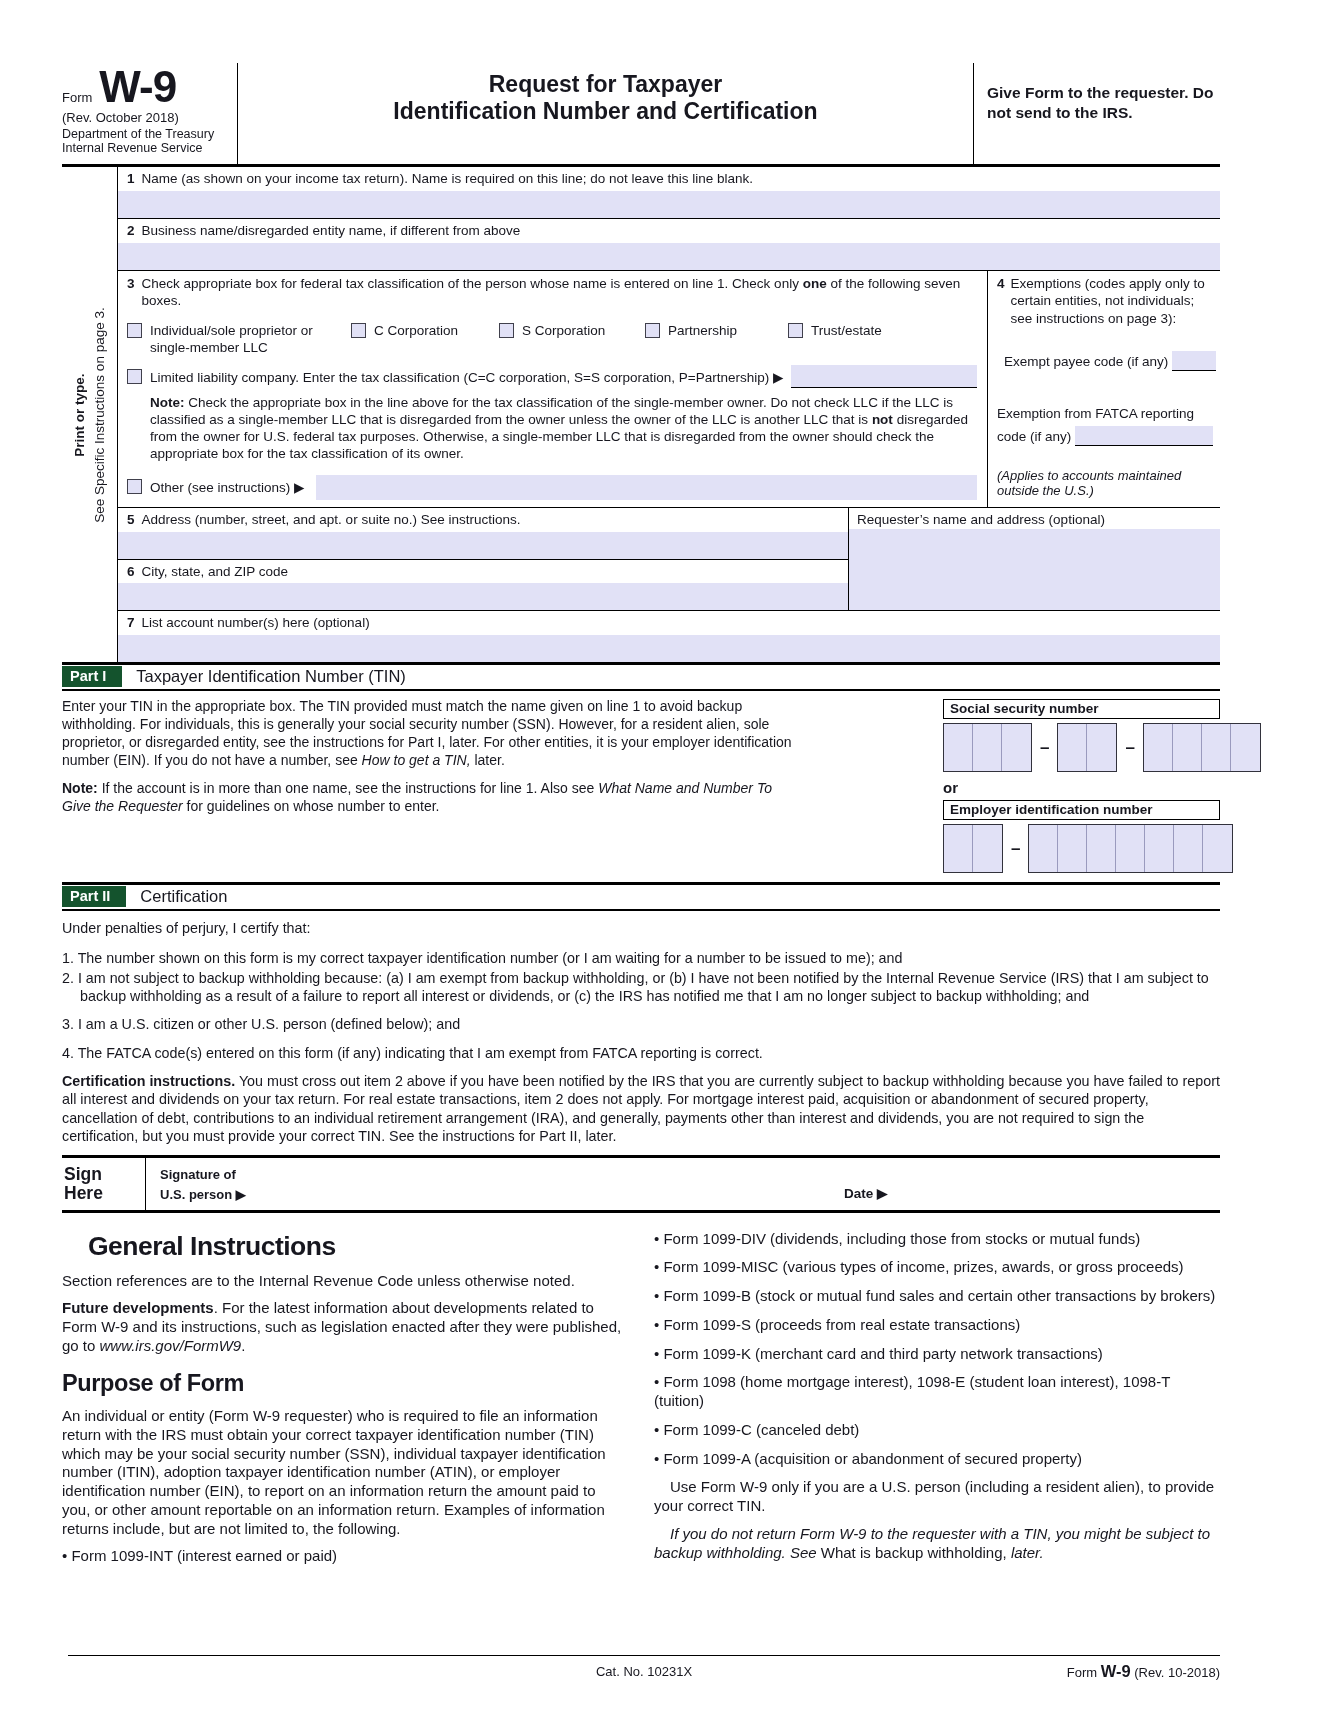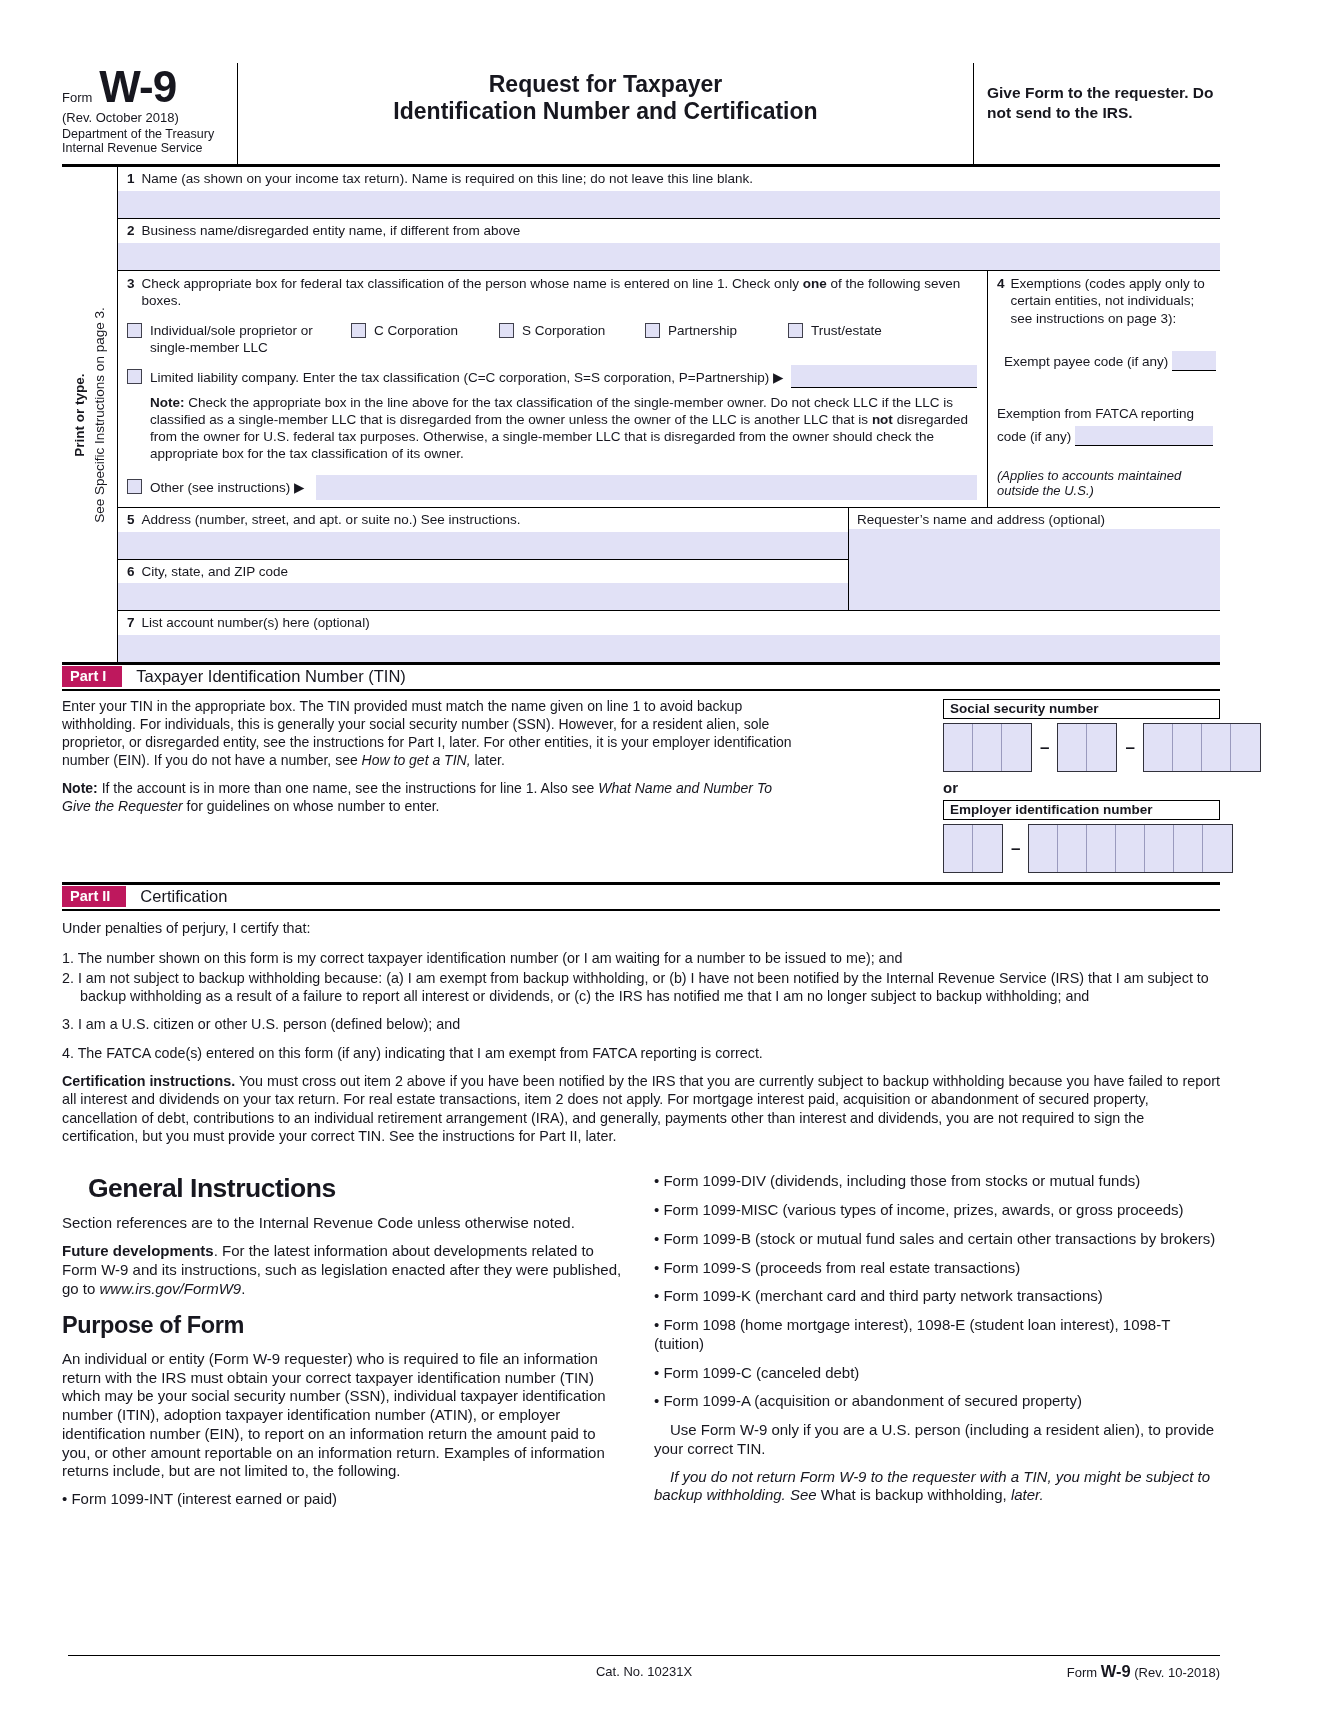--- a/index.html
+++ b/index.html
@@ -69,21 +69,21 @@
 
   .row56 { display:grid; grid-template-columns:1fr 371px; border-bottom:1.5px solid #000; }
   .left56 { border-right:1.5px solid #000; display:flex; flex-direction:column; }
   .r5 { border-bottom:1.5px solid #000; }
   .requester { display:flex; flex-direction:column; }
   .req-label { font-size:13.5px; padding:4px 8px 2px; }
   .req-input { flex:1; background:var(--lav); }
 
   
   .part-bar { border-top:3px solid #000; border-bottom:2px solid #000; display:flex; align-items:center; gap:14px; padding:1px 0 2px; }
-  .part-label { background:#be185d; color:#fff; font-weight:bold; font-size:14.5px; padding:2px 16px 3px 8px; }
+  .part-label { background:#14532d; color:#fff; font-weight:bold; font-size:14.5px; padding:2px 16px 3px 8px; }
   .part-title { font-weight:normal; font-size:16.5px; }
 
   
   .part1-body { display:grid; grid-template-columns:1fr 314px; padding:7px 0 9px; }
   .p1-text { padding-right:110px; font-size:14px; line-height:1.27; }
   .p1-text p { margin-bottom:11px; }
   .it { font-style:italic; }
   .b { font-weight:bold; }
   .tin-col { padding-top:1px;margin-left:37px; }
   .tin-label-box { border:1.5px solid #000; font-weight:bold; font-size:13.5px; padding:1px 6px 2px; }
@@ -324,20 +324,35 @@
   </div>
   <div class="part2-body">
     <div class="p2-intro">Under penalties of perjury, I certify that:</div>
     <div class="p2-item tight">1. The number shown on this form is my correct taxpayer identification number (or I am waiting for a number to be issued to me); and</div>
     <div class="p2-item">2. I am not subject to backup withholding because: (a) I am exempt from backup withholding, or (b) I have not been notified by the Internal Revenue Service (IRS) that I am subject to backup withholding as a result of a failure to report all interest or dividends, or (c) the IRS has notified me that I am no longer subject to backup withholding; and</div>
     <div class="p2-item">3. I am a U.S. citizen or other U.S. person (defined below); and</div>
     <div class="p2-item">4. The FATCA code(s) entered on this form (if any) indicating that I am exempt from FATCA reporting is correct.</div>
     <div class="certp"><span class="b">Certification instructions.</span><span> You must cross out item 2 above if you have been notified by the IRS that you are currently subject to backup withholding because you have failed to report all interest and dividends on your tax return. For real estate transactions, item 2 does not apply. For mortgage interest paid, acquisition or abandonment of secured property, cancellation of debt, contributions to an individual retirement arrangement (IRA), and generally, payments other than interest and dividends, you are not required to sign the certification, but you must provide your correct TIN. See the instructions for Part II, later.</span></div>
   </div>
 
+  <div class="sign-row">
+    <div class="sign-label">
+      <div>Sign</div>
+      <div>Here</div>
+    </div>
+    <div class="sign-rest">
+      <div class="sig-of">
+        <div>Signature of</div>
+        <div>U.S. person ▶</div>
+      </div>
+      <div class="sig-field"></div>
+      <div class="date-label">Date ▶</div>
+      <div class="date-field"></div>
+    </div>
+  </div>
 
   <div class="instructions">
     <div>
       <div class="gi-title">General Instructions</div>
       <p class="gp">Section references are to the Internal Revenue Code unless otherwise noted.</p>
       <p class="gp"><span class="b">Future developments</span><span>. For the latest information about developments related to Form W-9 and its instructions, such as legislation enacted after they were published, go to </span><span class="it">www.irs.gov/FormW9</span><span>.</span></p>
       <div class="purpose-title">Purpose of Form</div>
       <p class="gp">An individual or entity (Form W-9 requester) who is required to file an information return with the IRS must obtain your correct taxpayer identification number (TIN) which may be your social security number (SSN), individual taxpayer identification number (ITIN), adoption taxpayer identification number (ATIN), or employer identification number (EIN), to report on an information return the amount paid to you, or other amount reportable on an information return. Examples of information returns include, but are not limited to, the following.</p>
       <p class="bullet">• Form 1099-INT (interest earned or paid)</p>
     </div>

